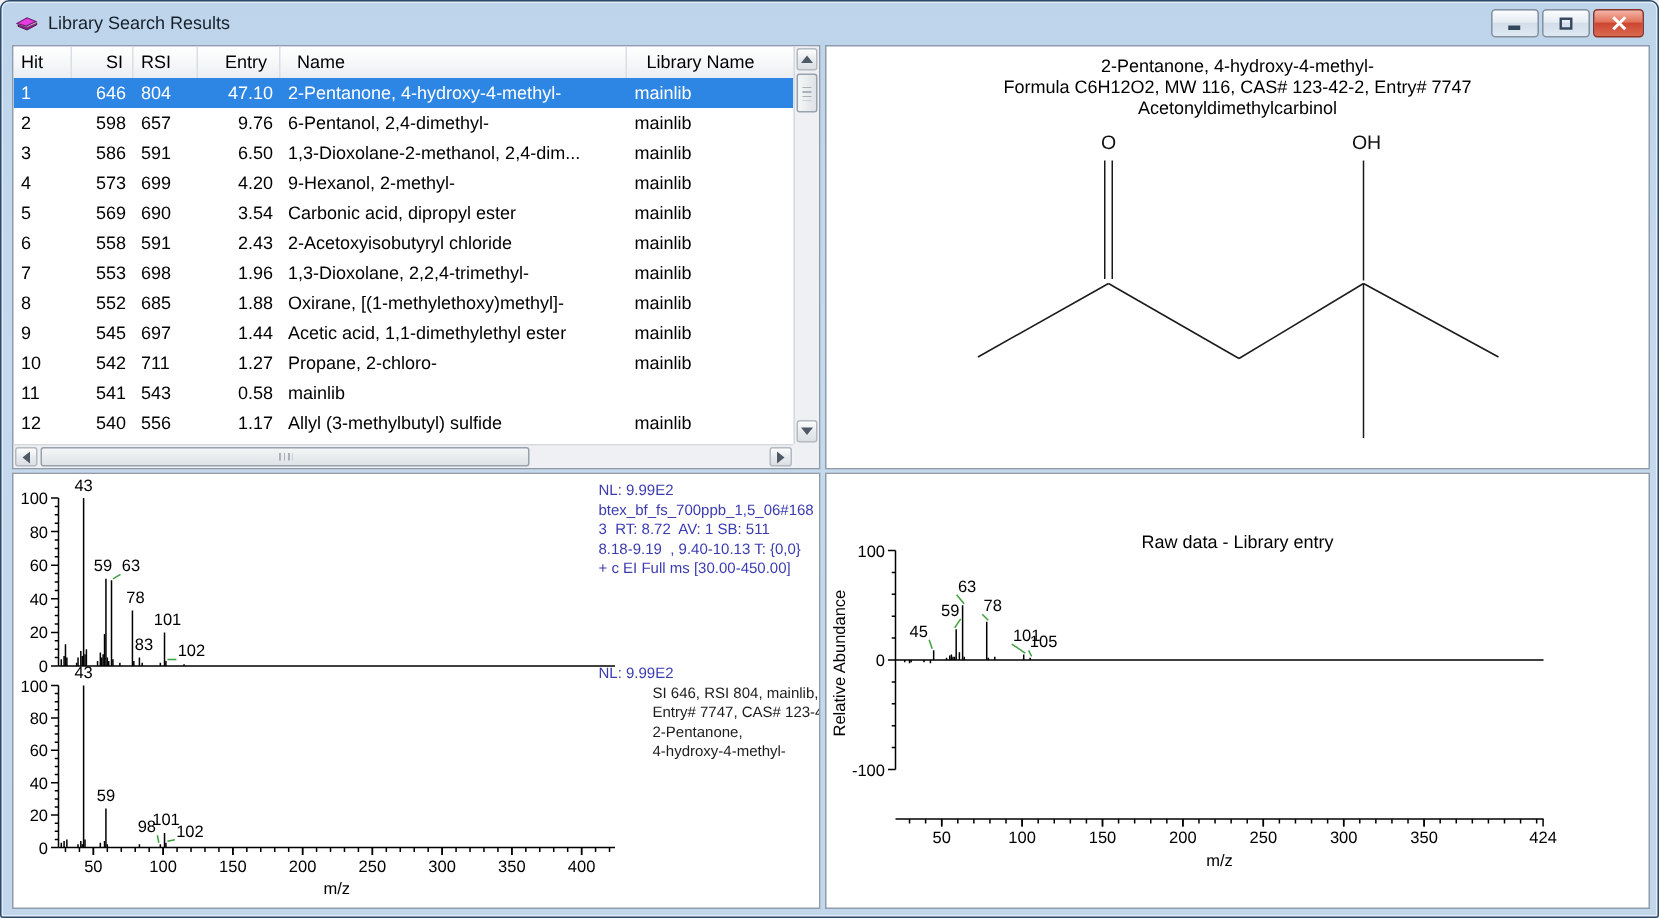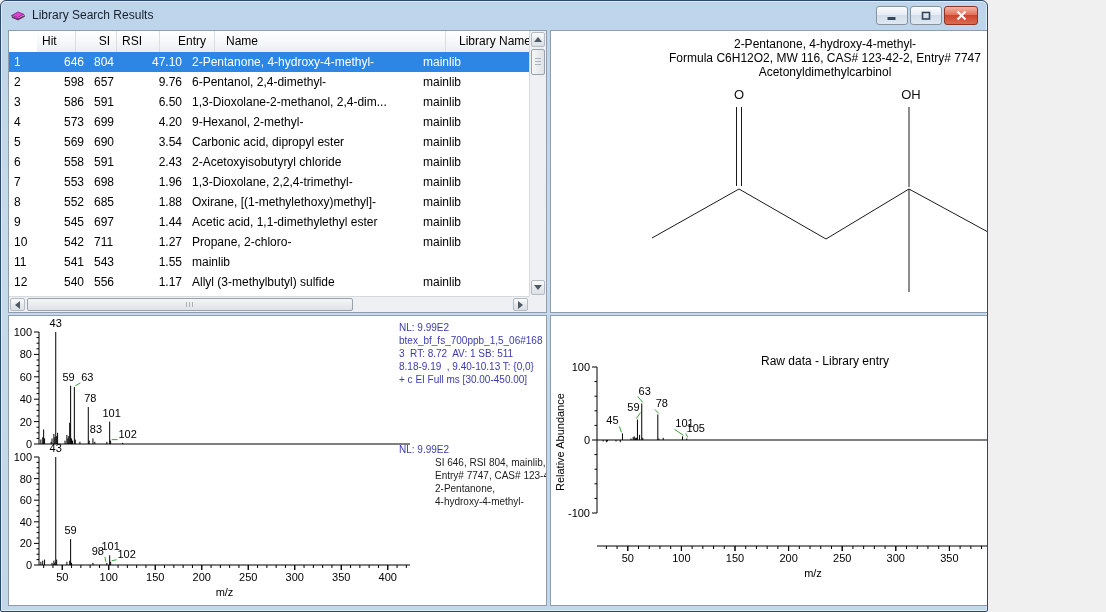--- a/index.html
+++ b/index.html
@@ -1,16 +1,16 @@
 <!DOCTYPE html>
 <html><head>
 <meta charset="utf-8">
 <style>
   html,body{margin:0;padding:0;background:#f0f0f0;font-family:"Liberation Sans",sans-serif;}
-  .window{position:relative;width:988px;height:612px;box-sizing:border-box;
+  .window{position:relative;width:1106px;height:612px;box-sizing:border-box;
     background:linear-gradient(#bdd4ea,#c6daee 40%,#c2d6ec);
     border:1px solid #2b4a6b;border-radius:6px 6px 2px 2px;
     box-shadow:inset 0 0 0 1px rgba(255,255,255,.55);overflow:hidden;}
   
   .titlebar{position:absolute;top:0;left:0;right:0;height:29px;}
   .title-icon{position:absolute;left:9px;top:6px;width:16px;height:16px;}
   .title-text{position:absolute;left:31px;top:7px;font-size:12px;color:#16202c;}
   .win-buttons{position:absolute;top:5px;right:9px;display:flex;}
   .wbtn{width:32px;height:19px;margin-left:2px;border:1px solid #87929f;border-radius:3px;
     background:linear-gradient(#fbfcfd,#e6edf4 45%,#d3deea 50%,#dde8f2);
@@ -18,21 +18,21 @@
   .wbtn.close{width:34px;border-color:#8c3425;
     background:linear-gradient(#f3b4a7,#e27259 45%,#ce4530 50%,#d96b50);}
   
   .panel{position:absolute;background:#fff;border:1px solid #8e9cab;box-sizing:border-box;overflow:hidden;}
   #panel-table{left:7px;top:29px;width:539px;height:283px;}
   #panel-structure{left:549px;top:29px;width:550px;height:283px;}
   #panel-spectra{left:7px;top:314px;width:539px;height:291px;}
   #panel-diff{left:549px;top:314px;width:550px;height:291px;}
   
   .grid-header{position:absolute;top:0;left:0;right:7px;height:21px;display:flex;
-    background:linear-gradient(#ffffff,#f4f6f8 60%,#eaeef2);border-bottom:1px solid #cdd3da;margin-left:28px;}
+    background:linear-gradient(#ffffff,#f4f6f8 60%,#eaeef2);border-bottom:1px solid #cdd3da;}
   .hcell{border-right:1px solid #dadfe5;font-size:12px;line-height:20px;padding:0 5px;
     box-sizing:border-box;color:#000;overflow:hidden;white-space:nowrap;}
   .c-hit{width:39px;}
   .c-si{width:41px;text-align:right;padding-right:6px;}
   .c-rsi{width:43px;padding-right:6px;}
   .c-prob{width:55px;text-align:right;padding-right:8px;}
   .c-name{width:231px;padding-left:11px;}
   .c-lib{flex:1;padding-left:13px;}
   .grid-body{position:absolute;top:21px;left:0;right:17px;bottom:16px;overflow:hidden;}
   .grow{display:flex;height:20px;font-size:12px;line-height:20px;color:#000;}
@@ -198,21 +198,21 @@
           <div class="gcell c-si">542</div>
           <div class="gcell c-rsi">711</div>
           <div class="gcell c-prob">1.27</div>
           <div class="gcell c-name">Propane, 2-chloro-</div>
           <div class="gcell c-lib">mainlib</div>
         </div>
         <div class="grow">
           <div class="gcell c-hit">11</div>
           <div class="gcell c-si">541</div>
           <div class="gcell c-rsi">543</div>
-          <div class="gcell c-prob">1.55</div>
+          <div class="gcell c-prob">0.58</div>
           <div class="gcell c-lib">mainlib</div>
         </div>
         <div class="grow">
           <div class="gcell c-hit">12</div>
           <div class="gcell c-si">540</div>
           <div class="gcell c-rsi">556</div>
           <div class="gcell c-prob">1.17</div>
           <div class="gcell c-name">Allyl (3-methylbutyl) sulfide</div>
           <div class="gcell c-lib">mainlib</div>
         </div>

